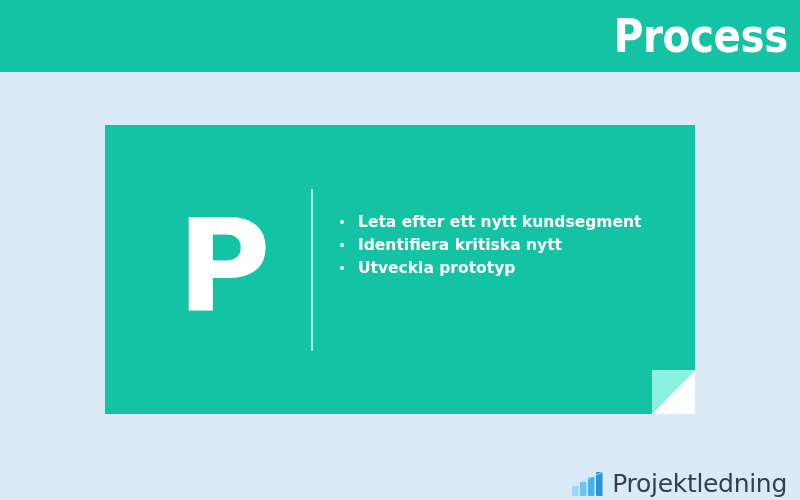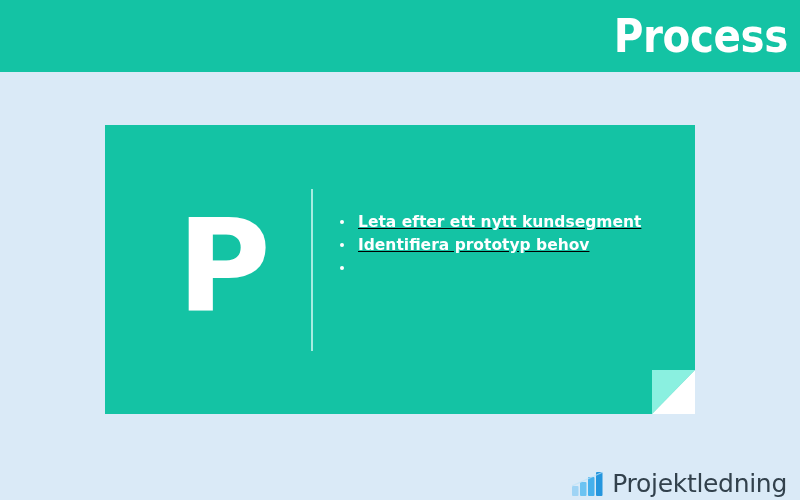--- a/index.html
+++ b/index.html
@@ -80,21 +80,20 @@
   }
 
   .card-list {
     position: absolute;
     left: 232px;
     top: 86px;
     width: 348px;
     margin: 0;
     padding: 0;
     list-style: none;
-    text-decoration: underline;
   }
   .card-list li {
     position: relative;
     color: #ffffff;
     font-family: "DejaVu Sans", sans-serif;
     font-size: 15.5px;
     font-weight: bold;
     line-height: 23px;
     padding-left: 21px;
     white-space: nowrap;
@@ -169,24 +168,25 @@
 
   <div class="card-divider"></div>
 
   <ul class="card-list">
     <li>
       <span class="bullet"></span>
       <span>Leta efter ett nytt kundsegment</span>
     </li>
     <li>
       <span class="bullet"></span>
-      <span>Identifiera prototyp behov</span>
+      <span>Identifiera kritiska nytt</span>
     </li>
     <li>
       <span class="bullet"></span>
+      <span>Utveckla prototyp</span>
     </li>
   </ul>
 
   <div class="corner-deco">
     <div class="tri-light"></div>
     <div class="tri-white"></div>
   </div>
 
 </div>
 

